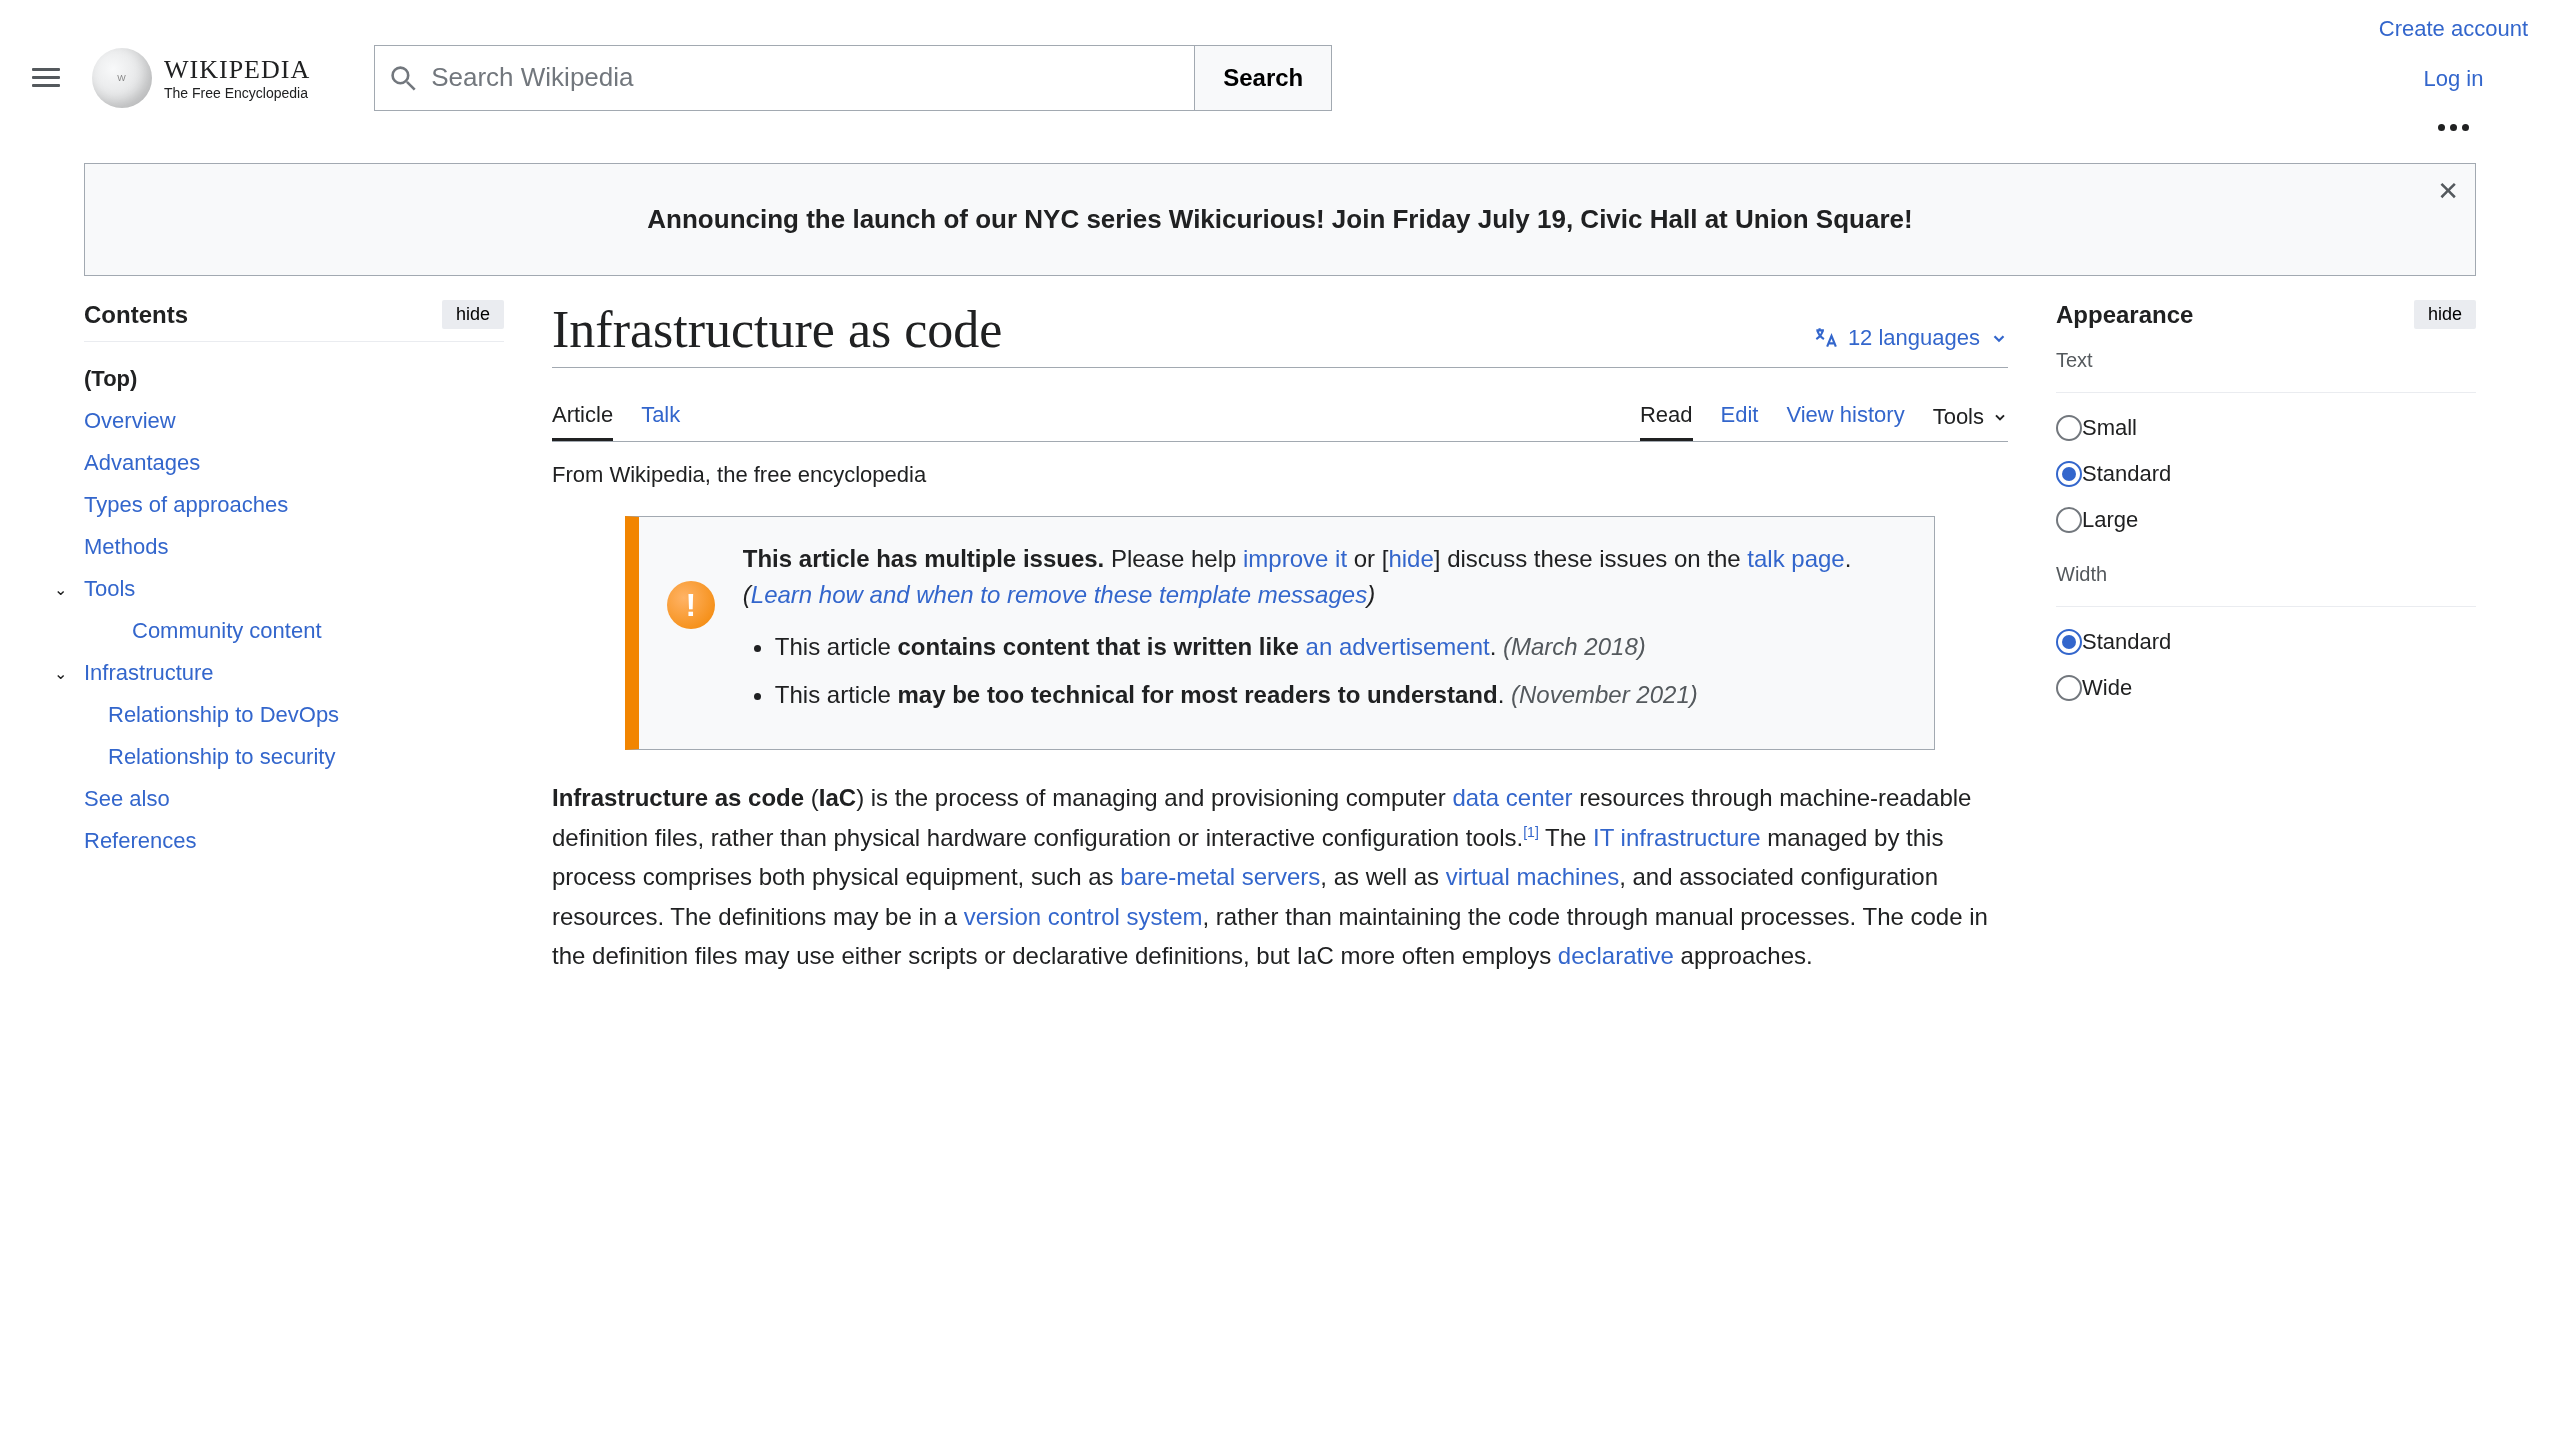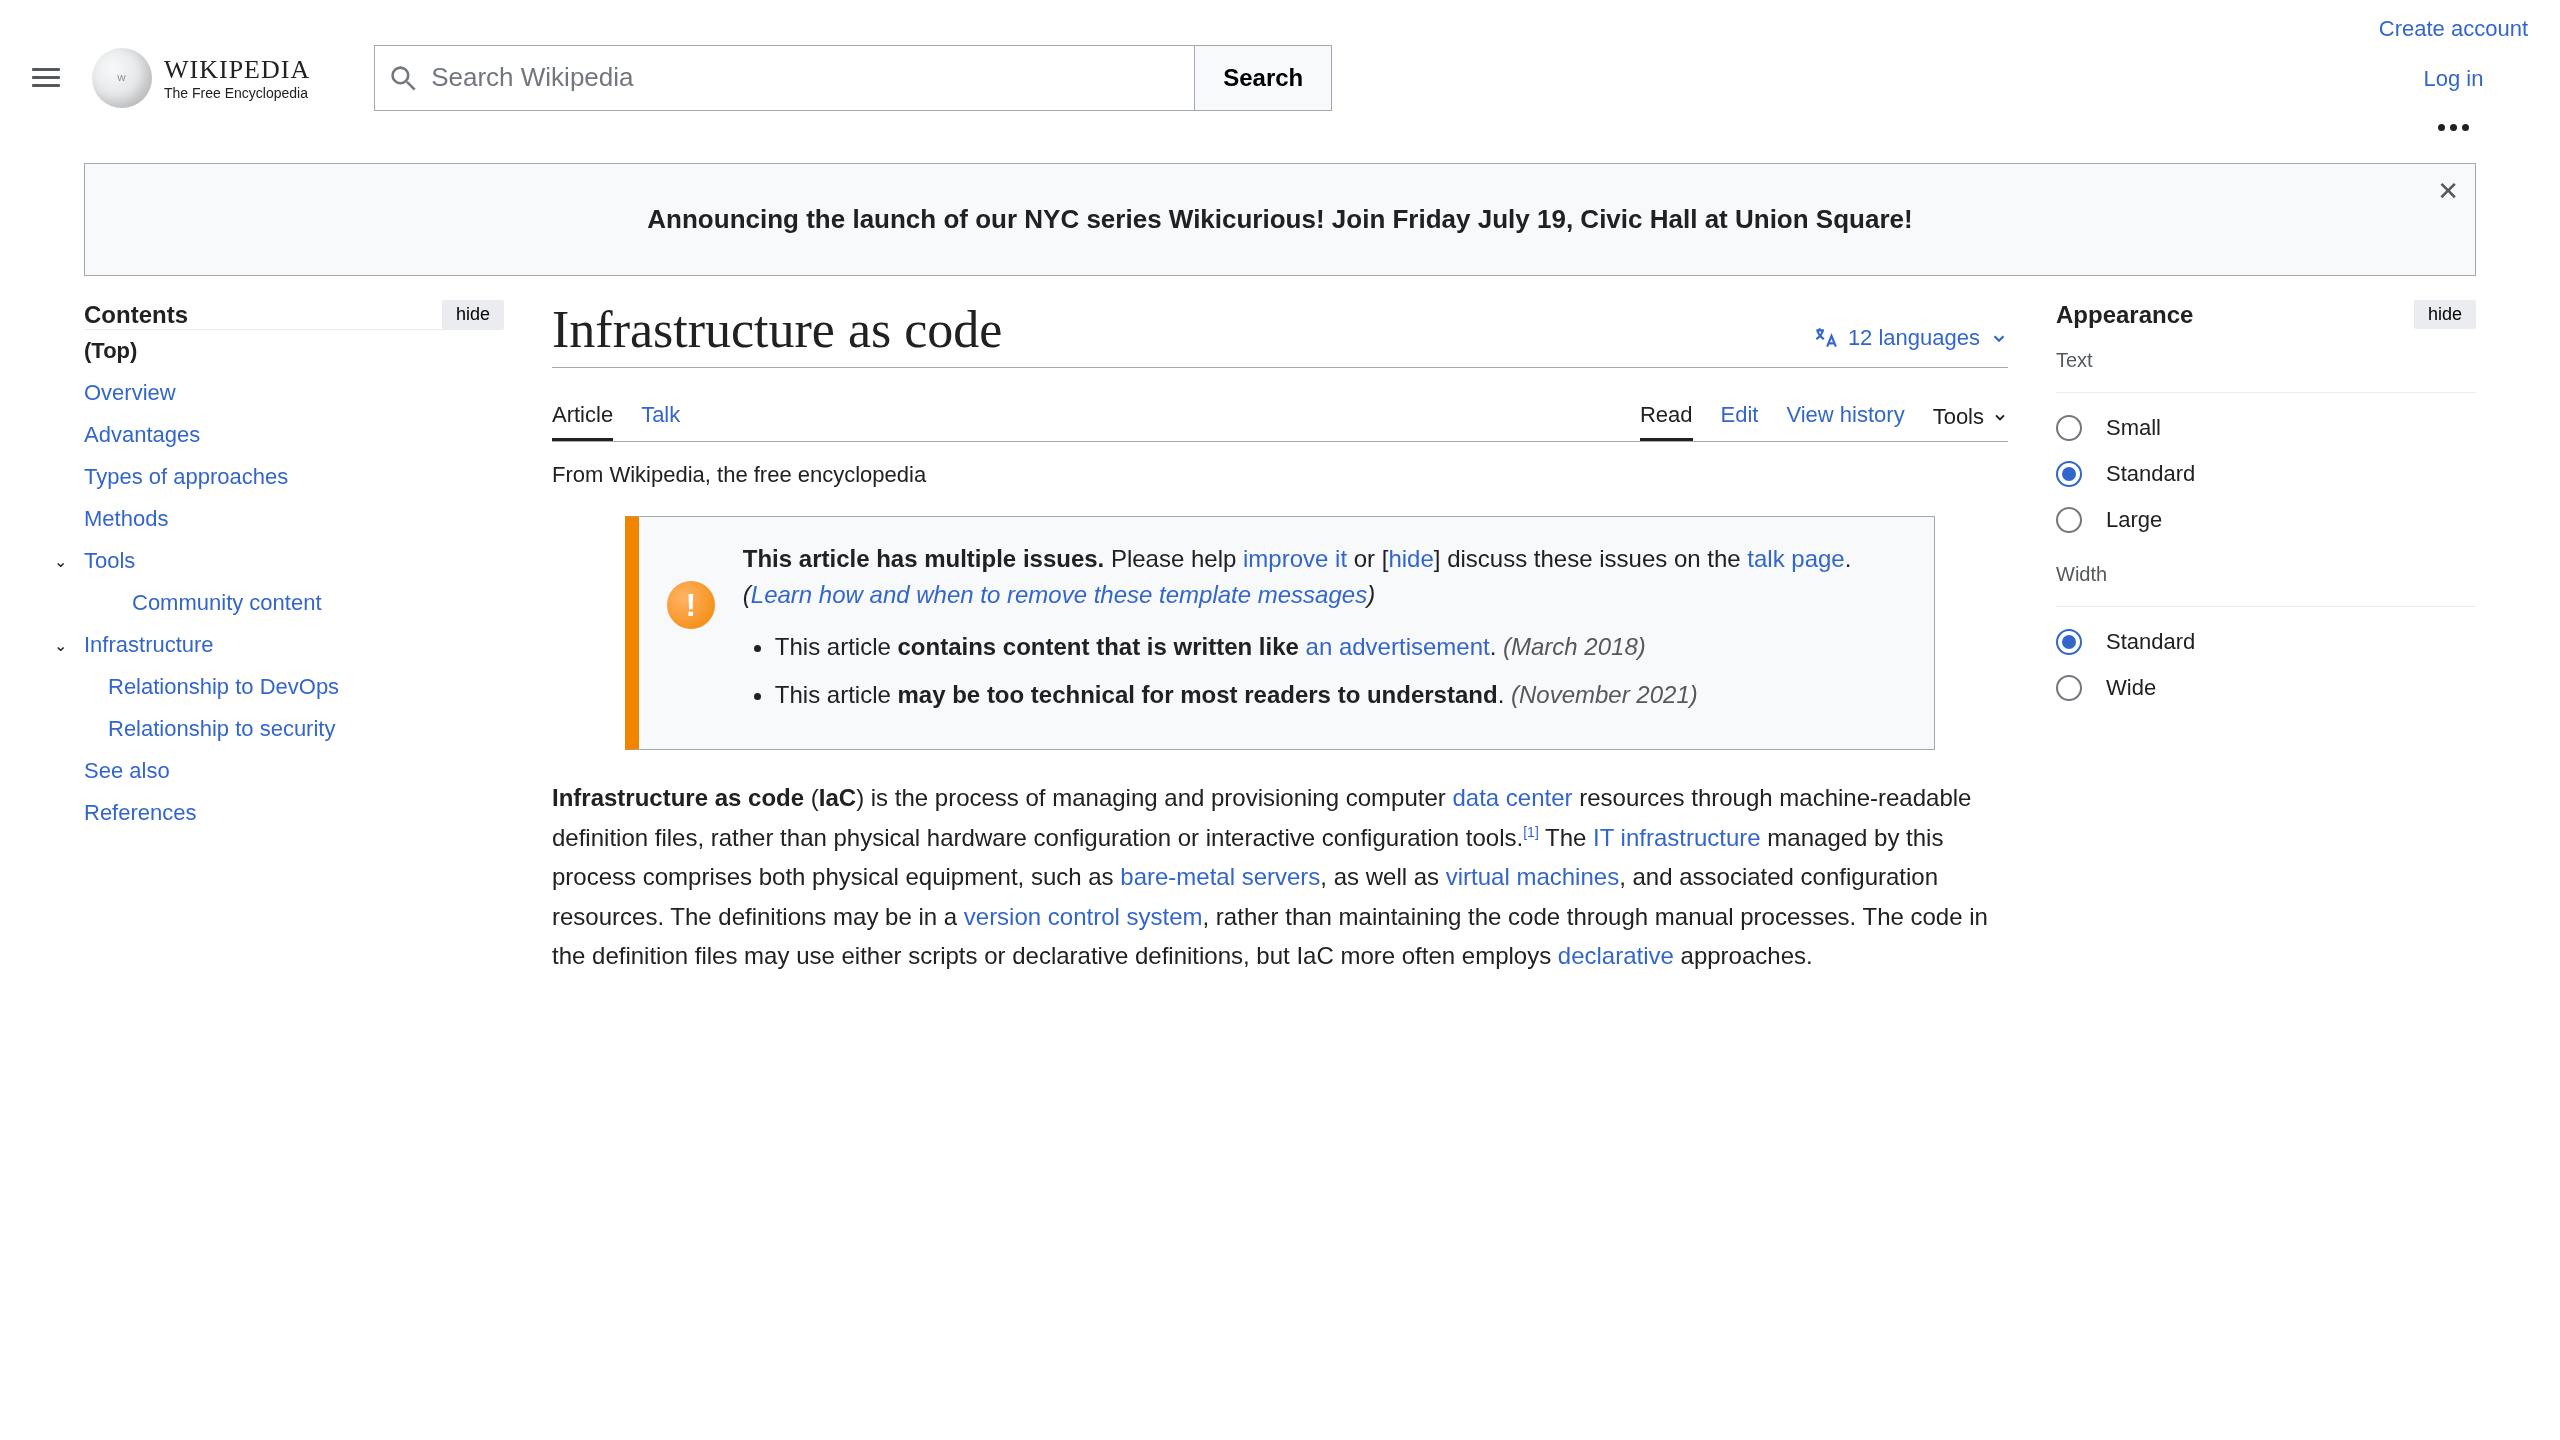--- a/index.html
+++ b/index.html
@@ -73,21 +73,21 @@
 .banner-msg { flex:1; text-align:center; font-size:26px; font-weight:700; padding: 24px 0; }
 .banner-close { position:absolute; top:12px; right:16px; cursor:pointer; font-size:26px; color:#54595d; }
 
 .main-grid {
   display: grid;
   grid-template-columns: 420px 1fr 420px;
   gap: 48px;
   padding: 0 84px;
 }
 
-.toc h2 { font-size:24px; display:flex; align-items:center; justify-content:space-between; border-bottom:1px solid #eaecf0; padding-bottom:0; }
+.toc h2 { font-size:24px; display:flex; align-items:center; justify-content:space-between; border-bottom:1px solid #eaecf0; padding-bottom:12px; margin-bottom:16px;}
 .hide-btn { background:#eaecf0; border:none; padding:4px 14px; font-size:18px; cursor:pointer; border-radius:2px;}
 .toc ul { list-style:none; }
 .toc li { font-size:22px; padding:8px 0; }
 .toc li a { color:#3366cc; }
 .toc .top { font-weight:700; color:#202122; }
 .toc .sub { padding-left:24px; }
 .toc .subsub { padding-left:48px; }
 .toc .expand { position:relative; }
 .toc .chev { position:absolute; left:-30px; top:12px; font-size:16px; color:#202122; cursor:pointer;}
 
@@ -123,21 +123,21 @@
 .issue-body ul { margin:16px 0 0 32px; }
 .issue-body li { margin-bottom:12px; }
 .italic { font-style:italic; }
 .gray { color:#54595d; }
 
 .lead { font-size:24px; line-height:1.65; }
 .lead sup { font-size:14px; color:#3366cc; }
 
 .appearance h2 { font-size:24px; display:flex; align-items:center; justify-content:space-between; margin-bottom:20px;}
 .appearance .section-label { font-size:20px; color:#54595d; border-bottom:1px solid #eaecf0; padding-bottom:20px; margin:20px 0 12px 0;}
-.radio-row { display:flex; align-items:center; gap:24px; font-size:22px; padding:10px 0; cursor:pointer;}
+.radio-row { display:flex; align-items:center; gap:0; font-size:22px; padding:10px 0; cursor:pointer;}
 .radio {
   width:26px; height:26px; border:2px solid #72777d; border-radius:50%;
   display:flex; align-items:center; justify-content:center;
 }
 .radio.checked { border-color:#3366cc; }
 .radio.checked::after { content:""; width:14px; height:14px; background:#3366cc; border-radius:50%; }
 
 svg { display:block; }
 </style>
 </head>

